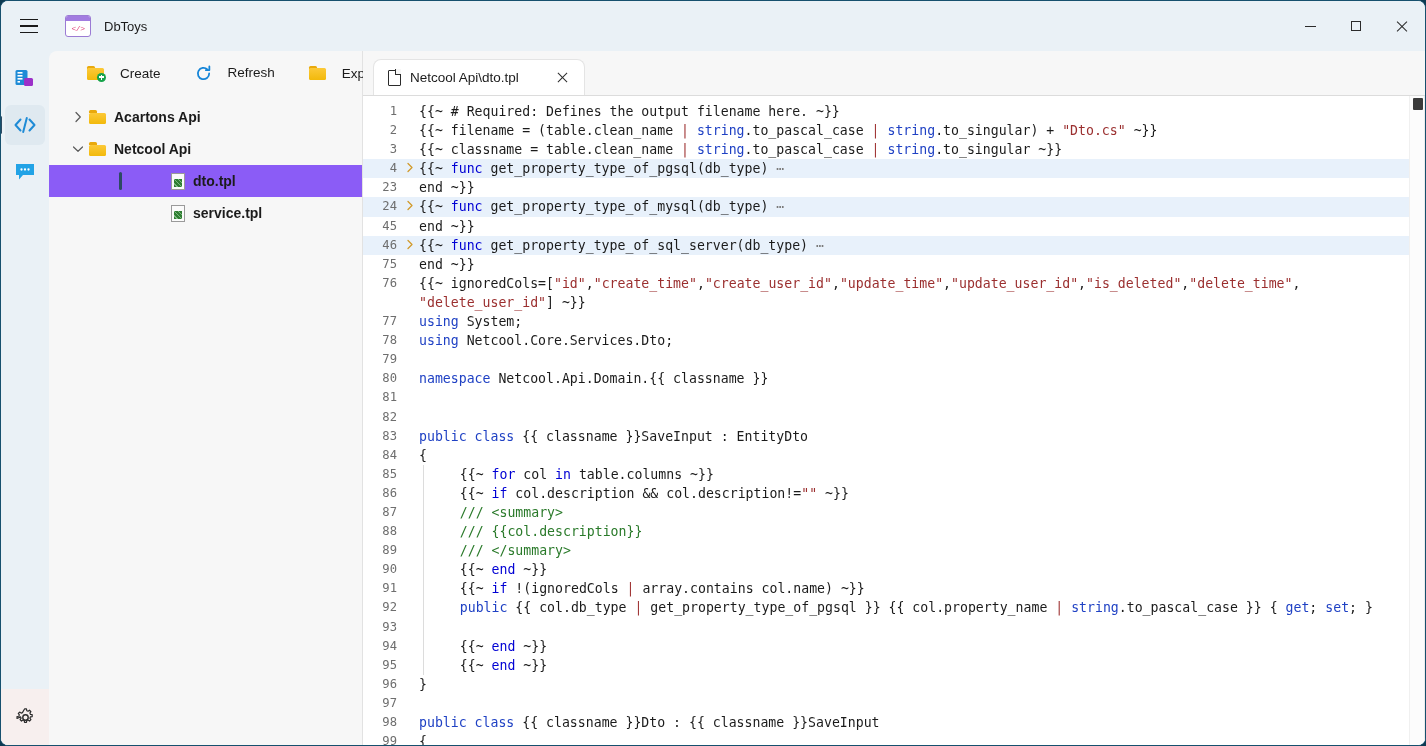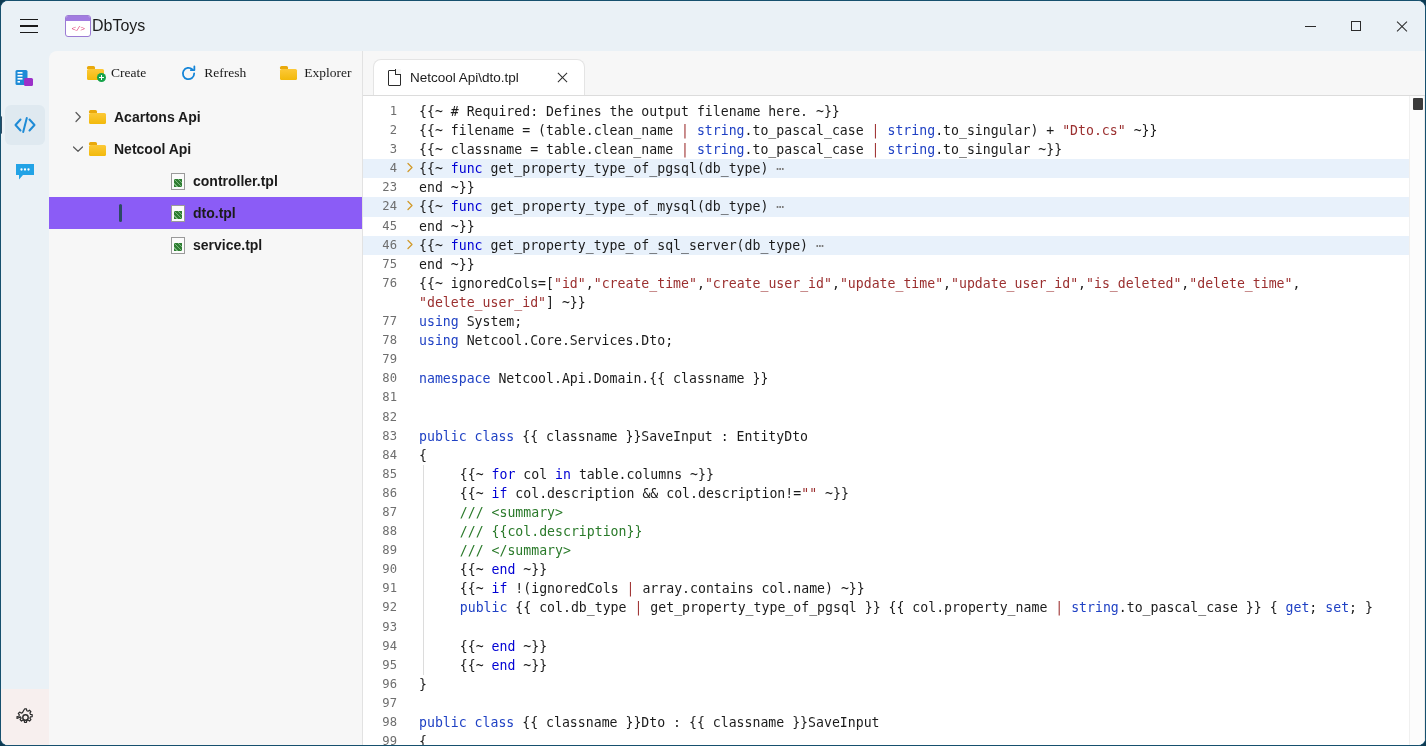--- a/index.html
+++ b/index.html
@@ -47,22 +47,22 @@
   }
   .app-logo::before {
     content:""; position:absolute; top:0; left:0; right:0; height:5px;
     background: #a27ce0;
   }
   .app-logo span {
     font-size: 8px; color: #e0447c; font-family: "Liberation Mono", monospace;
     margin-top: 4px; letter-spacing: -0.5px;
   }
   .app-title {
-    margin-left: 1px;
-    font-size: 16px; color: #1b1b1b;
+    margin-left: 13px;
+    font-size: 13px; color: #1b1b1b;
   }
   .wincontrols {
     margin-left: auto; display: flex; height: 50px;
   }
   .wincontrol {
     width: 46px; height: 50px;
     display: flex; align-items: center; justify-content: center;
     cursor: pointer;
     color: #2b2b2b;
   }
@@ -115,23 +115,23 @@
     display: flex; flex-direction: column;
     border-right: 1px solid #e2e2e2;
   }
   .ex-toolbar {
     height: 44px; min-height: 44px;
     display: flex; align-items: center;
     padding-left: 34px;
     gap: 26px;
   }
   .ex-tool {
-    display: flex; align-items: center; gap: 7px;
+    display: flex; align-items: flex-start; gap: 16px;
     font-size: 13.5px; color: #1b1b1b;
-    cursor: pointer; padding: 3px 4px; border-radius: 4px; font-family: Liberation Serif, serif;
+    cursor: pointer; padding: 3px 4px; border-radius: 4px;
   }
 
   .folder-ico { width: 17px; height: 14px; position: relative; flex: none; }
   .folder-ico::before {
     content:""; position:absolute; left:0; top:0; width:8px; height:3px;
     background:#e9a90c; border-radius: 1.5px 1.5px 0 0;
   }
   .folder-ico::after {
     content:""; position:absolute; left:0; top:2.5px; right:0; bottom:0;
     background: linear-gradient(#fcc938, #f2b90b); border-radius: 1.5px;
@@ -399,24 +399,20 @@
         <div class="tree-row">
           <span class="chev">
             <svg width="12" height="8" viewBox="0 0 12 8">
                 <path d="M1.5 2 L6 6.3 L10.5 2" stroke="#5a5a5a" stroke-width="1.2" fill="none" stroke-linecap="round" stroke-linejoin="round"></path>
               </svg>
           </span>
           <span class="folder-ico"></span>
           <span class="tree-label">Netcool Api</span>
         </div>
 
-        <div class="tree-row indent-2">
-          <span class="file-ico"></span>
-          <span class="tree-label">controller.tpl</span>
-        </div>
 
         <div class="tree-row indent-2 selected">
           <span class="file-ico"></span>
           <span class="tree-label">dto.tpl</span>
         </div>
 
         <div class="tree-row indent-2">
           <span class="file-ico"></span>
           <span class="tree-label">service.tpl</span>
         </div>

